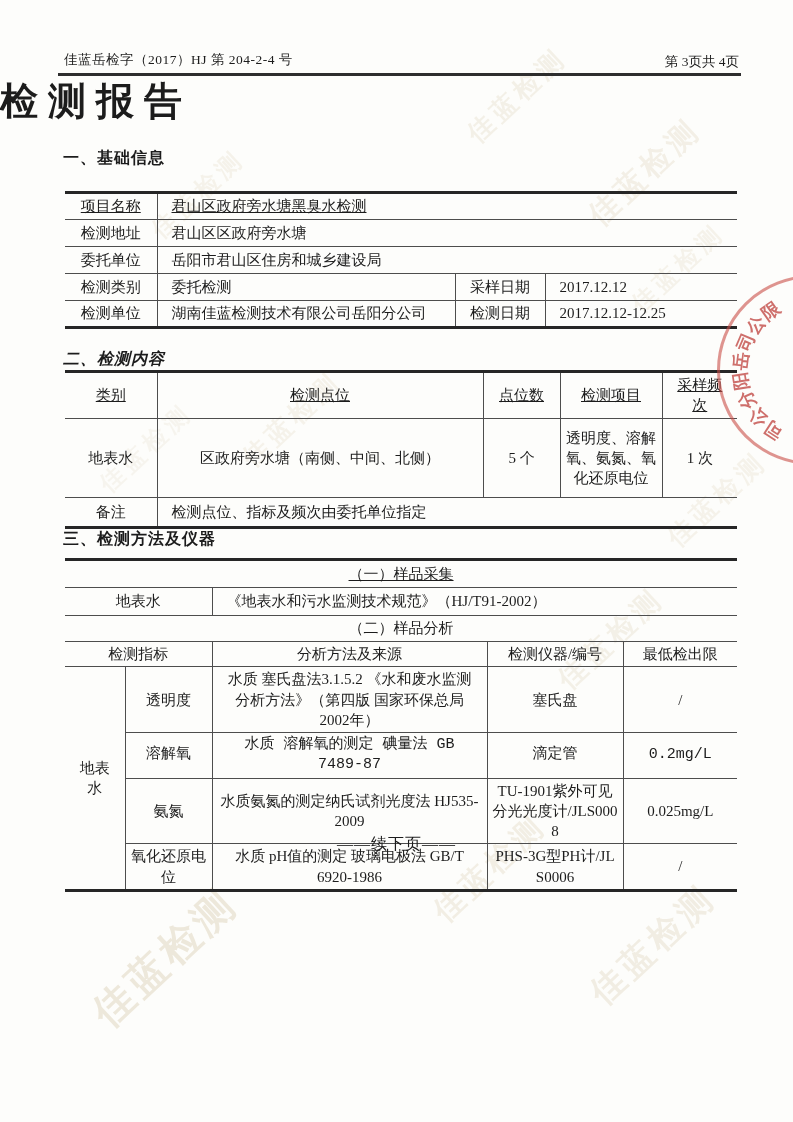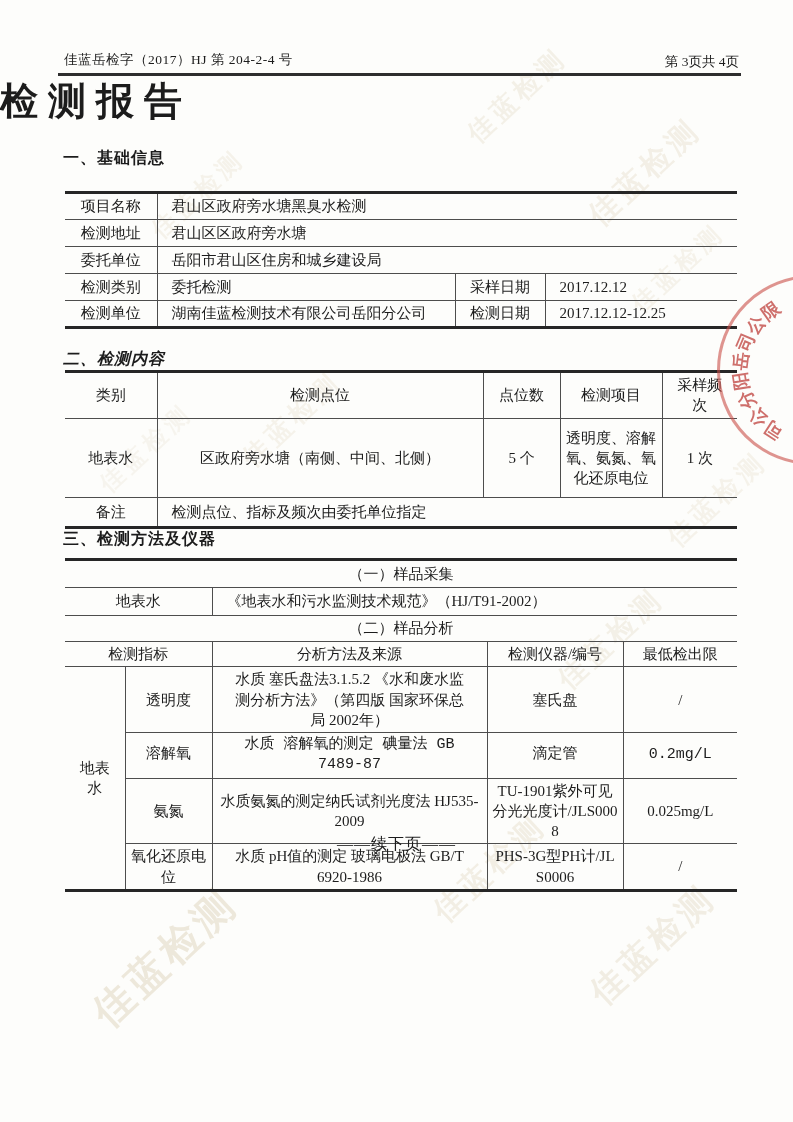--- a/index.html
+++ b/index.html
@@ -18,21 +18,21 @@
     font-size:38px;font-weight:bold;letter-spacing:10px;}
   .sec-h{position:absolute;left:63px;font-size:16px;font-weight:bold;letter-spacing:1px;}
   .sec1-h{top:148px;} .sec2-h{top:349px;font-style:italic;} .sec3-h{top:529px;}
   
   table.tbl{position:absolute;left:65px;width:672px;border-collapse:collapse;table-layout:fixed;
     border-top:3px solid #262626;border-bottom:3px solid #262626;font-size:15px;}
   .tbl td{border:1px solid #4d4d4d;padding:2px 8px;text-align:center;vertical-align:middle;
     line-height:1.35;overflow:hidden;}
   .tbl td:first-child{border-left:none;}
   .tbl td.last{border-right:none;}
-  .tbl tr:first-child>td{border-top:none;}
+  .tbl tr:first-child>td{border-top:none;text-decoration:underline;}
   .tbl tr:last-child>td{border-bottom:none;margin-top:40px;}
   .tbl td.val{text-align:left;padding-left:14px;}
   .tbl1{top:191px;} .tbl1 tr{height:27px;}
   .tbl2{top:370px;}
   .tbl3{top:558px;}
   .bk{word-break:break-all;}
   
   .footer{position:absolute;left:0;right:0;top:834px;text-align:center;font-size:16px;letter-spacing:1px;}
   
   .stamp{position:absolute;left:717px;top:275px;width:190px;height:190px;pointer-events:none;}
@@ -155,21 +155,21 @@
     </tr>
     <tr style="height:22px;">
       <td colspan="2">检测指标</td>
       <td>分析方法及来源</td>
       <td>检测仪器/编号</td>
       <td class="last">最低检出限</td>
     </tr>
     <tr style="height:47px;">
       <td rowspan="4">地表水</td>
       <td>透明度</td>
-      <td style="padding:2px 20px;">水质  塞氏盘法3.1.5.2 《水和废水监测分析方法》（第四版 国家环保总局 2002年）</td>
+      <td style="padding:2px 13px;">水质  塞氏盘法3.1.5.2 《水和废水监测分析方法》（第四版 国家环保总局 2002年）</td>
       <td class="bk">塞氏盘</td>
       <td class="last">/</td>
     </tr>
     <tr style="height:36px;font-family:Liberation Mono, monospace;">
       <td>溶解氧</td>
       <td style="padding:2px 9px;">水质 溶解氧的测定 碘量法 GB 7489-87</td>
       <td class="bk">滴定管</td>
       <td class="last">0.2mg/L</td>
     </tr>
     <tr style="height:44px;">

